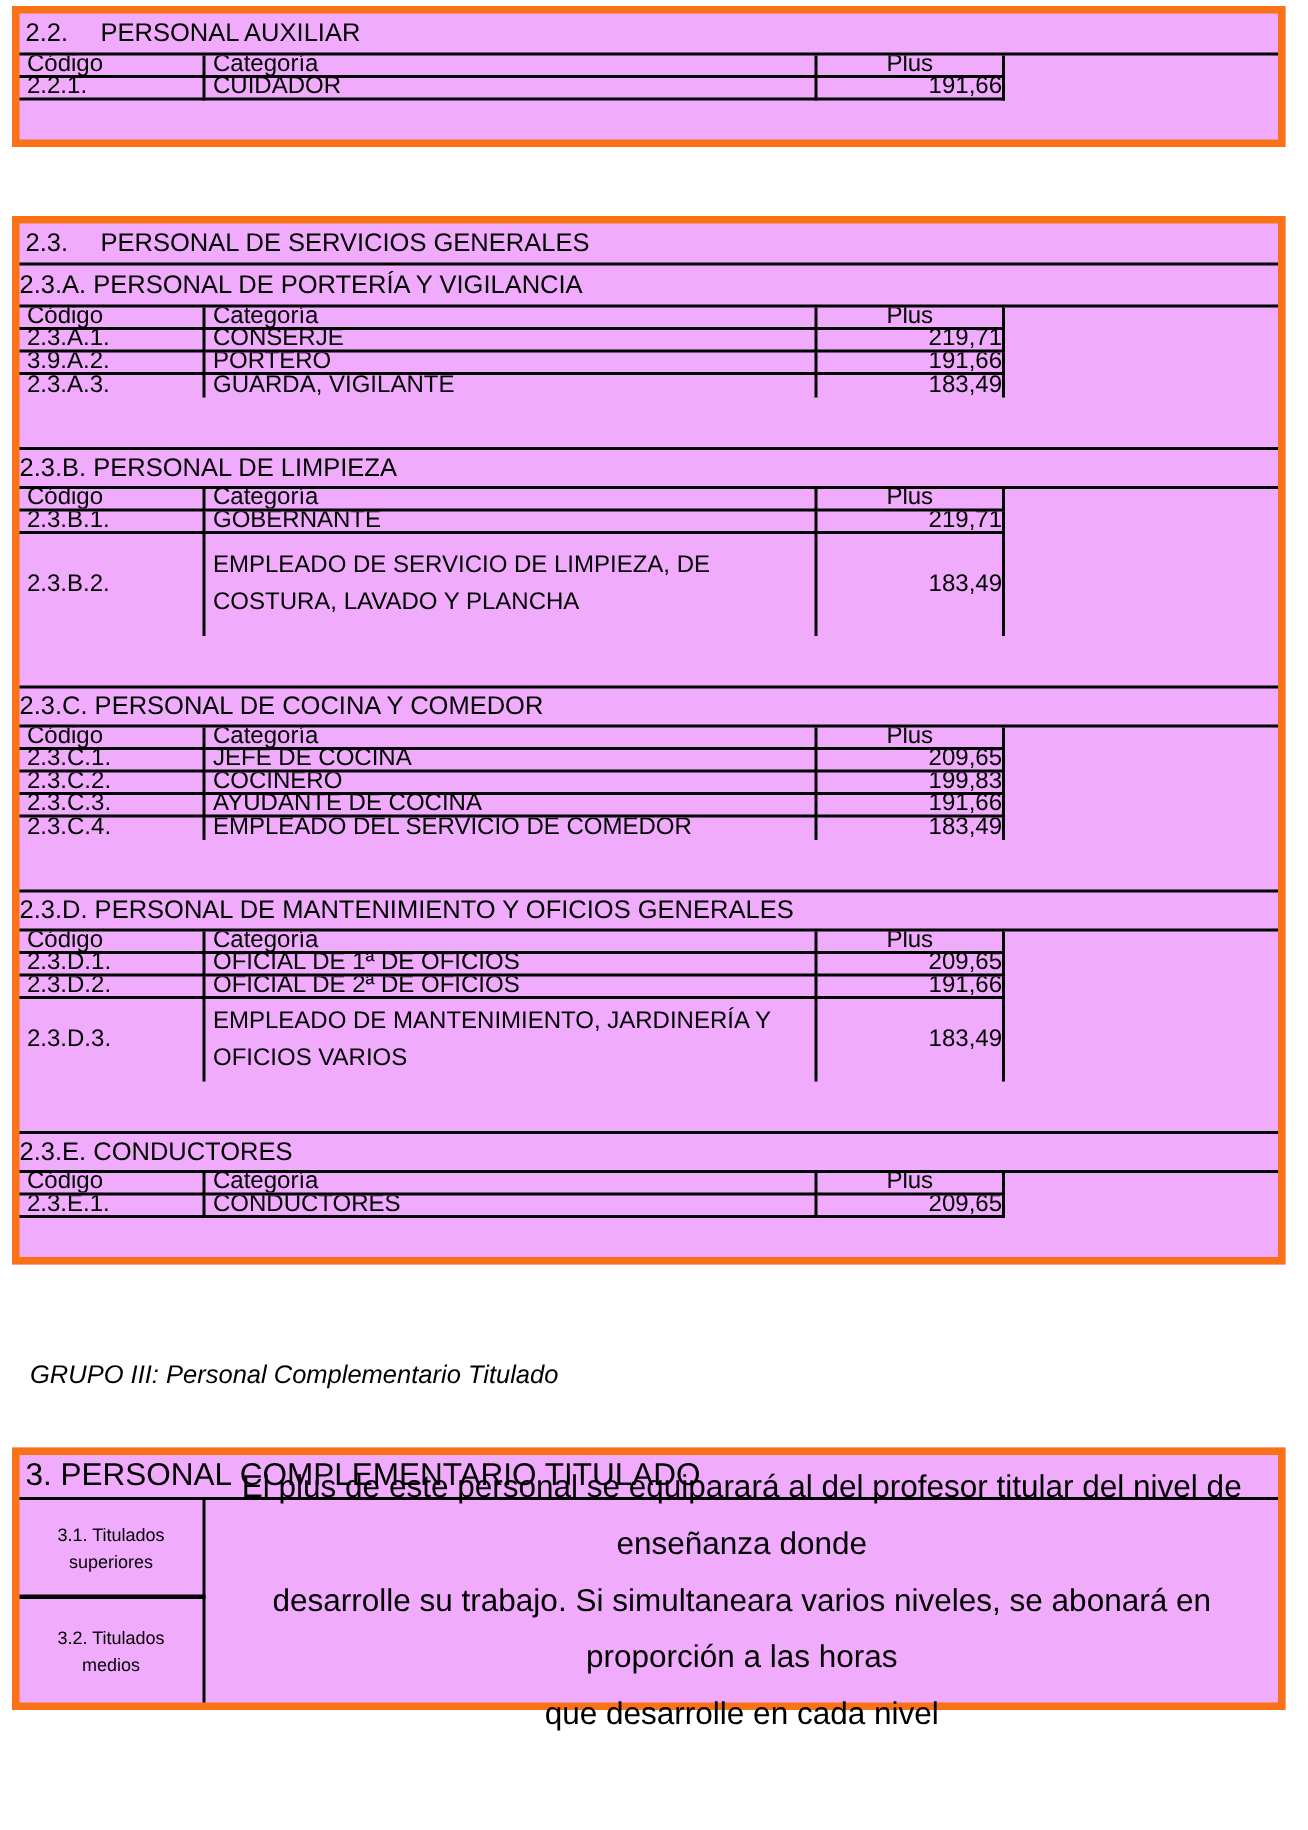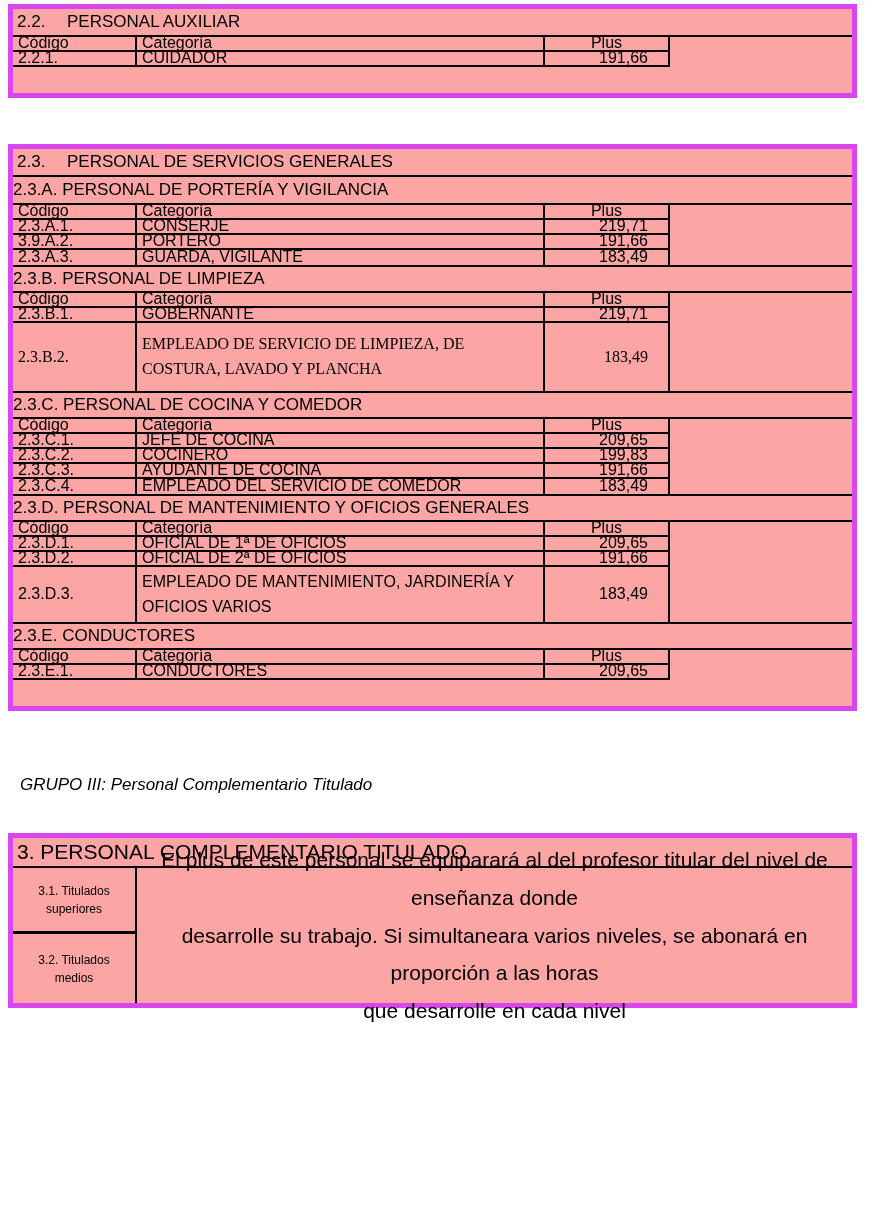--- a/index.html
+++ b/index.html
@@ -10,22 +10,22 @@
     color: #000000;
     font-family: "Liberation Sans", "DejaVu Sans", sans-serif;
     overflow: hidden;
   }
   .page { position: relative; width: 872px; height: 1220px; }
 
   
   .tbox {
     margin-left: 8px;
     width: 849px;
-    border: 5px solid #d946ef;
-    background: #fca5a5;
+    border: 5px solid #f97316;
+    background: #f0abfc;
   }
   .box1 { margin-top: 4px; }
   .box2 { margin-top: 46px; }
   .box3 { margin-top: 34px; }
 
   
   .title-row {
     height: 28px;
     border-bottom: 2px solid #000;
     display: flex; align-items: center;
@@ -34,43 +34,43 @@
   }
   .title-row .tnum { display: inline-block; width: 50px; flex: 0 0 50px; }
   .sec-title {
     height: 28px;
     border-bottom: 2px solid #000;
     display: flex; align-items: center;
     padding-left: 0;
     font-size: 17px;
     white-space: pre;
   }
-  .sec-title.bt { border-top: 2px solid #000; }
+  .sec-title.bt { border-top: 2px solid #000; margin-top: 33px; }
 
   
   .grow {
     display: grid;
     grid-template-columns: 124px 408px 125px 1fr;
     height: 15px;
   }
-  .grow.tall56 { height: 68px; font-family: Liberation Serif, serif; }
+  .grow.tall56 { height: 68px; }
   .grow.tall55 { height: 55px; }
   .c {
     border-right: 2px solid #000;
     border-bottom: 2px solid #000;
     display: flex; align-items: center;
     padding: 0 5px;
     font-size: 16px;
     line-height: 1.55;
     overflow: hidden;
   }
   .grow.nb .c { border-bottom: none; }
   .c.cat { white-space: pre-line; }
   .c.plus-h { justify-content: center; }
-  .c.num { justify-content: flex-end; padding-right: 20px; }
+  .c.num { justify-content: flex-end; padding-right: 0; }
   .rest { border: none; }
   .blank { height: 26px; }
 
   
   .grupo-heading {
     margin: 64px 0 0 20px;
     height: 24px;
     font-size: 17px;
     font-style: italic;
   }

